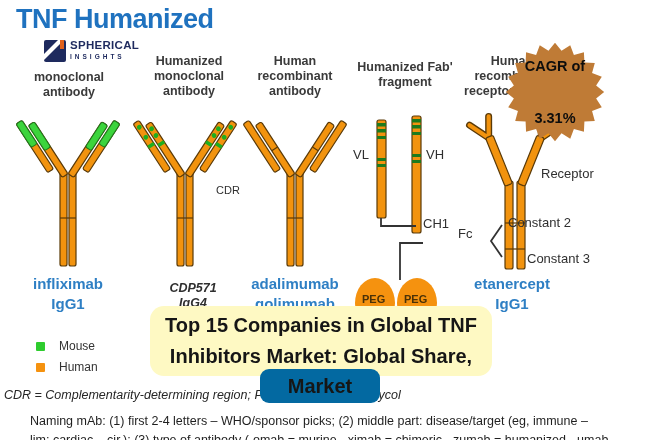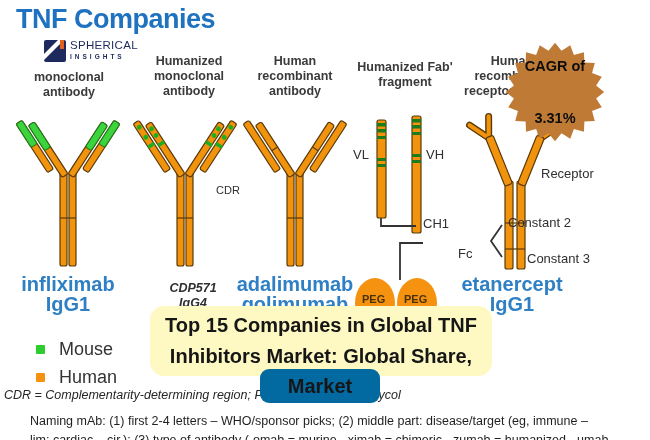--- a/index.html
+++ b/index.html
@@ -7,21 +7,21 @@
     width:650px;height:440px;position:relative;overflow:hidden;
     background:#ffffff;
     font-family:"Liberation Sans", sans-serif;
   }
   .abs{position:absolute;}
   
   .title{left:16px;top:4px;font-size:27px;font-weight:700;color:#1f72bf;letter-spacing:-0.5px;}
   
   .logo{left:44px;top:40px;display:flex;align-items:flex-start;gap:4px;}
   .logo-text{display:flex;flex-direction:column;line-height:1;}
-  .logo-name{font-size:11.5px;font-weight:400;color:#1e2a5e;letter-spacing:0.3px;}
+  .logo-name{font-size:11.5px;font-weight:700;color:#1e2a5e;letter-spacing:0.3px;}
   .logo-sub{font-size:6.5px;font-weight:700;color:#1e2a5e;letter-spacing:3px;margin-top:2px;}
   
   .colhead{font-size:12.5px;font-weight:700;color:#3a3a3a;text-align:center;line-height:15px;}
   .h1{left:14px;top:70px;width:110px;}
   .h2{left:133px;top:54px;width:112px;}
   .h3{left:239px;top:54px;width:112px;}
   .h4{left:356px;top:60px;width:98px;}
   .h5{left:456px;top:54px;width:112px;}
   
   .badge{left:503px;top:40px;width:104px;height:104px;z-index:15;}
@@ -37,54 +37,54 @@
   .ln{stroke:#333;stroke-width:1.8;fill:none;}
   .fk-o{stroke:#5a3a08;stroke-width:7;fill:none;stroke-linecap:round;stroke-linejoin:round;}
   .fk-i{stroke:#f2930e;stroke-width:4.2;fill:none;stroke-linecap:round;stroke-linejoin:round;}
   .peg-blob{fill:#f5920f;}
   
   .slab{font-size:13px;color:#2f2f2f;z-index:3;}
   .cdr{left:216px;top:184px;font-size:11px;}
   .vl{left:353px;top:147px;}
   .vh{left:426px;top:147px;}
   .ch1{left:423px;top:216px;}
-  .fc{left:458px;top:226px;margin-top:20px;}
+  .fc{left:458px;top:226px;}
   .receptor{left:541px;top:166px;}
   .c2{left:508px;top:207px;margin-top:8px;}
   .c3{left:527px;top:251px;}
   .peg-label{font-size:11px;font-weight:700;color:#4a3208;z-index:6;}
   .peg1{left:362px;top:293px;}
   .peg2{left:404px;top:293px;}
   
   .drug{font-weight:700;text-align:center;z-index:4;}
-  .blue{color:#2e7fc4;font-size:20px;line-height:20px;}
+  .blue{color:#2e7fc4;font-size:15px;line-height:20px;}
   .d1{left:8px;top:274px;width:120px;}
   .d2{left:143px;top:281px;width:100px;font-size:12.5px;font-style:italic;color:#2f2f2f;line-height:15px;text-align:center;}
   .d3{left:235px;top:274px;width:120px;}
   .d5{left:452px;top:274px;width:120px;}
   
   .legend{left:36px;top:339px;display:flex;flex-direction:column;gap:7px;z-index:4;}
   .leg-row{display:flex;align-items:center;gap:14px;}
   .leg-sq{width:9px;height:9px;border-radius:1px;}
-  .leg-txt{font-size:18px;color:#333;}
+  .leg-txt{font-size:12px;color:#333;}
   
   .overlay-main{left:150px;top:306px;width:342px;height:70px;background:#fef9c3;border-radius:14px;z-index:20;
     display:flex;flex-direction:column;align-items:center;justify-content:center;}
   .overlay-main div{font-size:20px;font-weight:700;color:#161616;line-height:31px;white-space:nowrap;}
   .overlay-market{left:260px;top:369px;width:120px;height:34px;background:#0369a1;border-radius:9px;z-index:21;
     display:flex;align-items:center;justify-content:center;font-size:20px;font-weight:700;color:#161616;}
   
   .fn1{left:4px;top:388px;font-size:12.5px;font-style:italic;color:#262626;z-index:5;white-space:nowrap;}
   .fn2{left:30px;top:414px;font-size:12.5px;color:#1f1f1f;z-index:5;white-space:nowrap;}
   .fn3{left:30px;top:433px;font-size:12.5px;color:#1f1f1f;z-index:5;white-space:nowrap;}
 </style>
 </head>
 <body>
 
-<div class="abs title">TNF Companies</div>
+<div class="abs title">TNF Humanized</div>
 
 <div class="abs logo">
   <span>
     <svg width="22" height="22" viewBox="0 0 22 22">
       <rect x="0" y="0" width="22" height="22" rx="2" fill="#1e2a5e"></rect>
       <polygon points="0,14 14,0 20,0 0,20" fill="#ffffff"></polygon>
       <rect x="16" y="0" width="4" height="9" fill="#e2621b"></rect>
     </svg>
   </span>
   <span class="logo-text">

